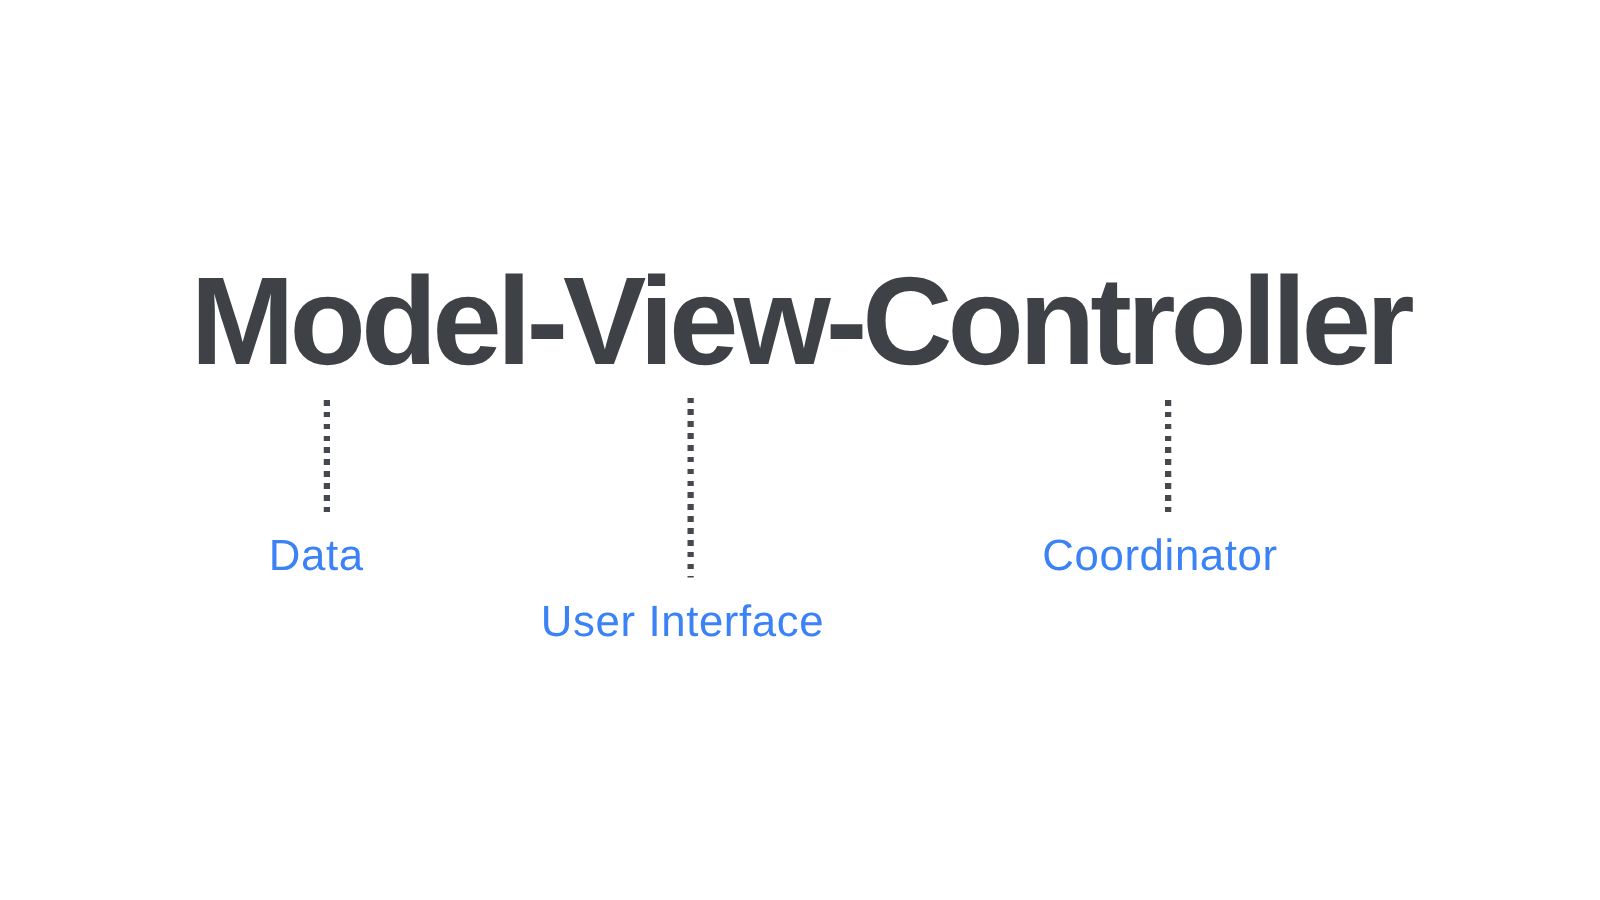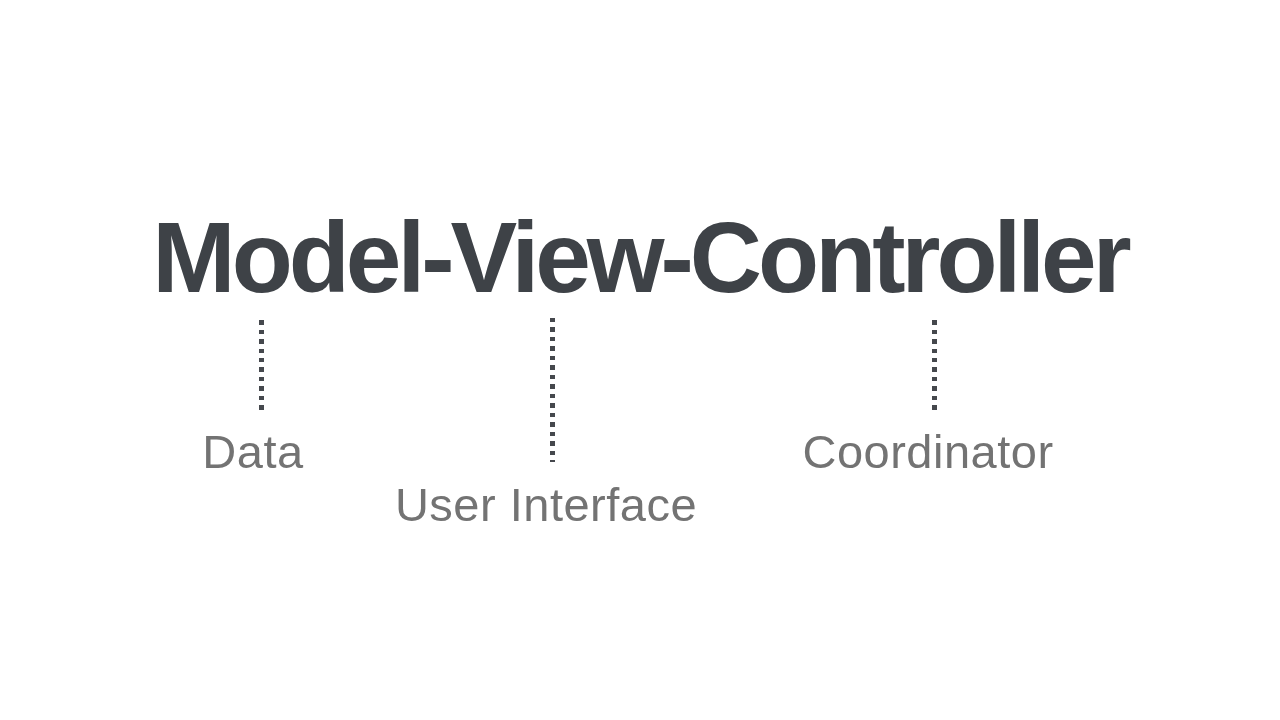--- a/index.html
+++ b/index.html
@@ -42,25 +42,25 @@
       transparent 4.5px,
       transparent 9.5px
     );
   }
   .connector.c1 { left: 259px; top: 276px; height: 93px; }
   .connector.c2 { left: 550px; top: 274px; height: 144px; }
   .connector.c3 { left: 932px; top: 276px; height: 93px; }
   .label {
     position: absolute;
     transform: translateX(-50%);
-    font-size: 47px;
+    font-size: 35px;
     line-height: 1.1;
     font-weight: 400;
     letter-spacing: 0.5px;
-    color: #737373;
+    color: #3b82f6;
     white-space: nowrap;
   }
   .label.l1 { left: 253px; top: 382px; }
   .label.l2 { left: 546px; top: 435px; }
   .label.l3 { left: 928px; top: 382px; }
 </style>
 </head>
 <body>
 
 <div class="canvas">

